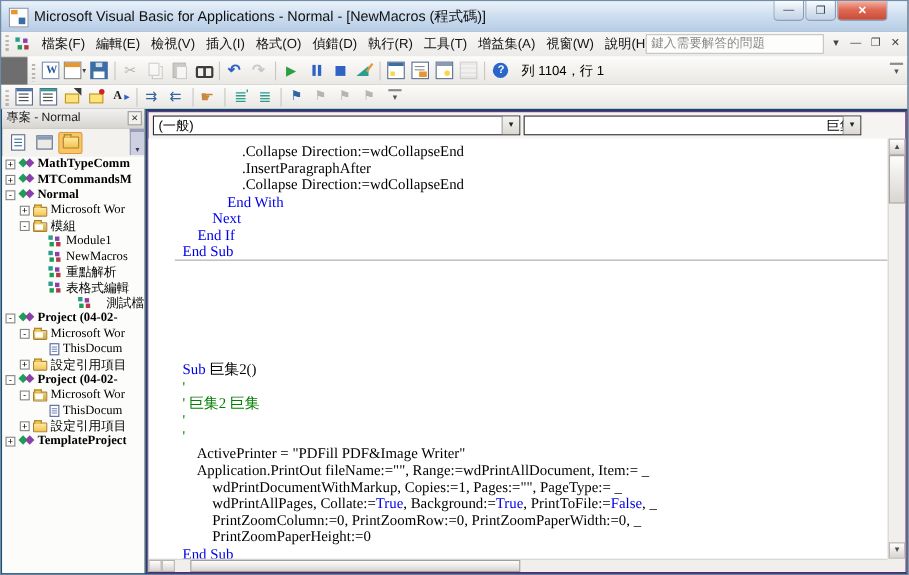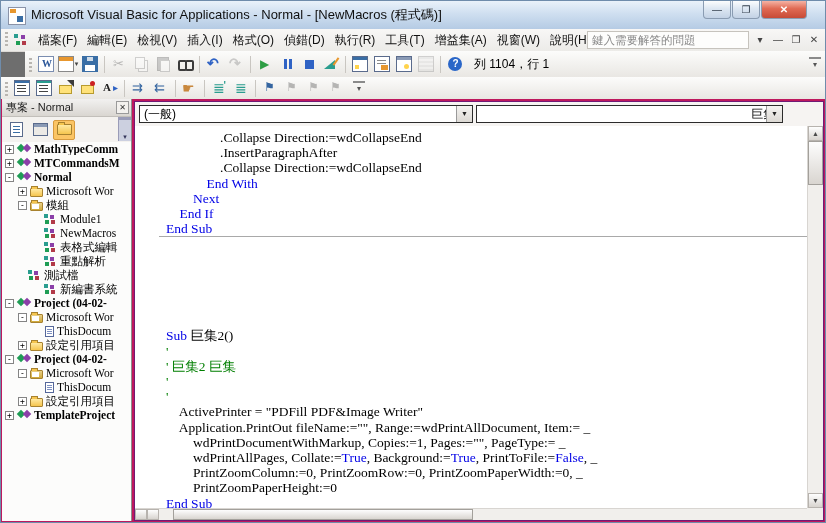--- a/index.html
+++ b/index.html
@@ -94,21 +94,21 @@
   [data-ico="indent"]::before{content:"⇉";position:absolute;left:1px;top:0;font-size:13px;color:#3565a0;}
   [data-ico="outdent"]::before{content:"⇇";position:absolute;left:1px;top:0;font-size:13px;color:#3565a0;}
   [data-ico="toggle-breakpoint"]::before{content:"☛";position:absolute;left:0;top:0;font-size:14px;color:#c9883e;}
   [data-ico="comment-block"]::before,[data-ico="uncomment-block"]::before{content:"≣";position:absolute;left:2px;top:0;font-size:14px;color:#2a9d8f;}
   [data-ico="comment-block"]::after{content:"'";position:absolute;right:1px;top:0;font-size:10px;color:#2a9d8f;font-weight:bold;}
   [data-ico="toggle-bookmark"]::before,[data-ico="next-bookmark"]::before,
   [data-ico="previous-bookmark"]::before,[data-ico="clear-bookmarks"]::before{content:"⚑";position:absolute;left:2px;top:0;font-size:12px;color:#3565a0;}
   .tb-pos{margin-left:8px;font-size:12px;color:#000;white-space:nowrap;}
   .tb-overflow{margin-left:auto;margin-right:4px;width:12px;text-align:center;font-size:8px;color:#555;border-top:2px solid #8a8a8a;line-height:12px;}
   
-  .main{position:absolute;left:0;top:98px;right:0;bottom:0;background:#be185d;text-decoration:underline;}
+  .main{position:absolute;left:0;top:98px;right:0;bottom:0;background:#0c4a6e;text-decoration:underline;}
   .panel{position:absolute;left:1px;top:0;width:130px;bottom:1px;background:#f4f2ef;border-right:1px solid #8f8f8f;box-sizing:border-box;}
   .phead{height:17px;background:linear-gradient(#f2f1f0,#d9d6d1);border-bottom:1px solid #c2bfba;
     font-size:11px;line-height:17px;padding-left:4px;color:#222;position:relative;}
   .pclose{position:absolute;right:2px;top:2px;width:13px;height:13px;border:1px solid #9a9a9a;background:#f3f1ee;
     font-size:8px;line-height:12px;text-align:center;color:#333;box-sizing:border-box;}
   .ptool{height:25px;border-bottom:1px solid #d3d0cb;display:flex;align-items:center;padding-left:3px;gap:2px;position:relative;}
   .pb{width:22px;height:20px;display:flex;align-items:center;justify-content:center;border:1px solid transparent;box-sizing:border-box;}
   .pb.sel{background:#fbc565;border-color:#d79b3f;border-radius:2px;}
   .pb-ico{position:relative;display:inline-block;}
   .pb-ico.code-ico{width:11px;height:13px;background:#fff;border:1px solid #5a6b8c;}
@@ -379,36 +379,31 @@
             <span class="tlabel">Module1</span>
           </div>
           <div class="trow" style="padding-left: 29px;">
             <span class="expsp"></span>
             <span class="ti module"></span>
             <span class="tlabel">NewMacros</span>
           </div>
           <div class="trow" style="padding-left: 29px;">
             <span class="expsp"></span>
             <span class="ti module"></span>
+            <span class="tlabel">重點解析</span>
+          </div>
+          <div class="trow" style="padding-left: 29px;">
+            <span class="expsp"></span>
+            <span class="ti module"></span>
             <span class="tlabel">表格式編輯</span>
           </div>
-          <div class="trow" style="padding-left: 29px;">
-            <span class="expsp"></span>
-            <span class="ti module"></span>
-            <span class="tlabel">重點解析</span>
-          </div>
-          <div class="trow" style="padding-left: 13px;">
+          <div class="trow" style="padding-left: 46px; justify-content: space-between;">
             <span class="expsp"></span>
             <span class="ti module"></span>
             <span class="tlabel">測試檔</span>
-          </div>
-          <div class="trow" style="padding-left: 29px;">
-            <span class="expsp"></span>
-            <span class="ti module"></span>
-            <span class="tlabel">新編書系統</span>
           </div>
           <div class="trow bold" style="padding-left: 3px;">
             <span class="exp">-</span>
             <span class="ti project"></span>
             <span class="tlabel">Project (04-02-</span>
           </div>
           <div class="trow" style="padding-left: 16px;">
             <span class="exp">-</span>
             <span class="ti folder-open"></span>
             <span class="tlabel">Microsoft Wor</span>

